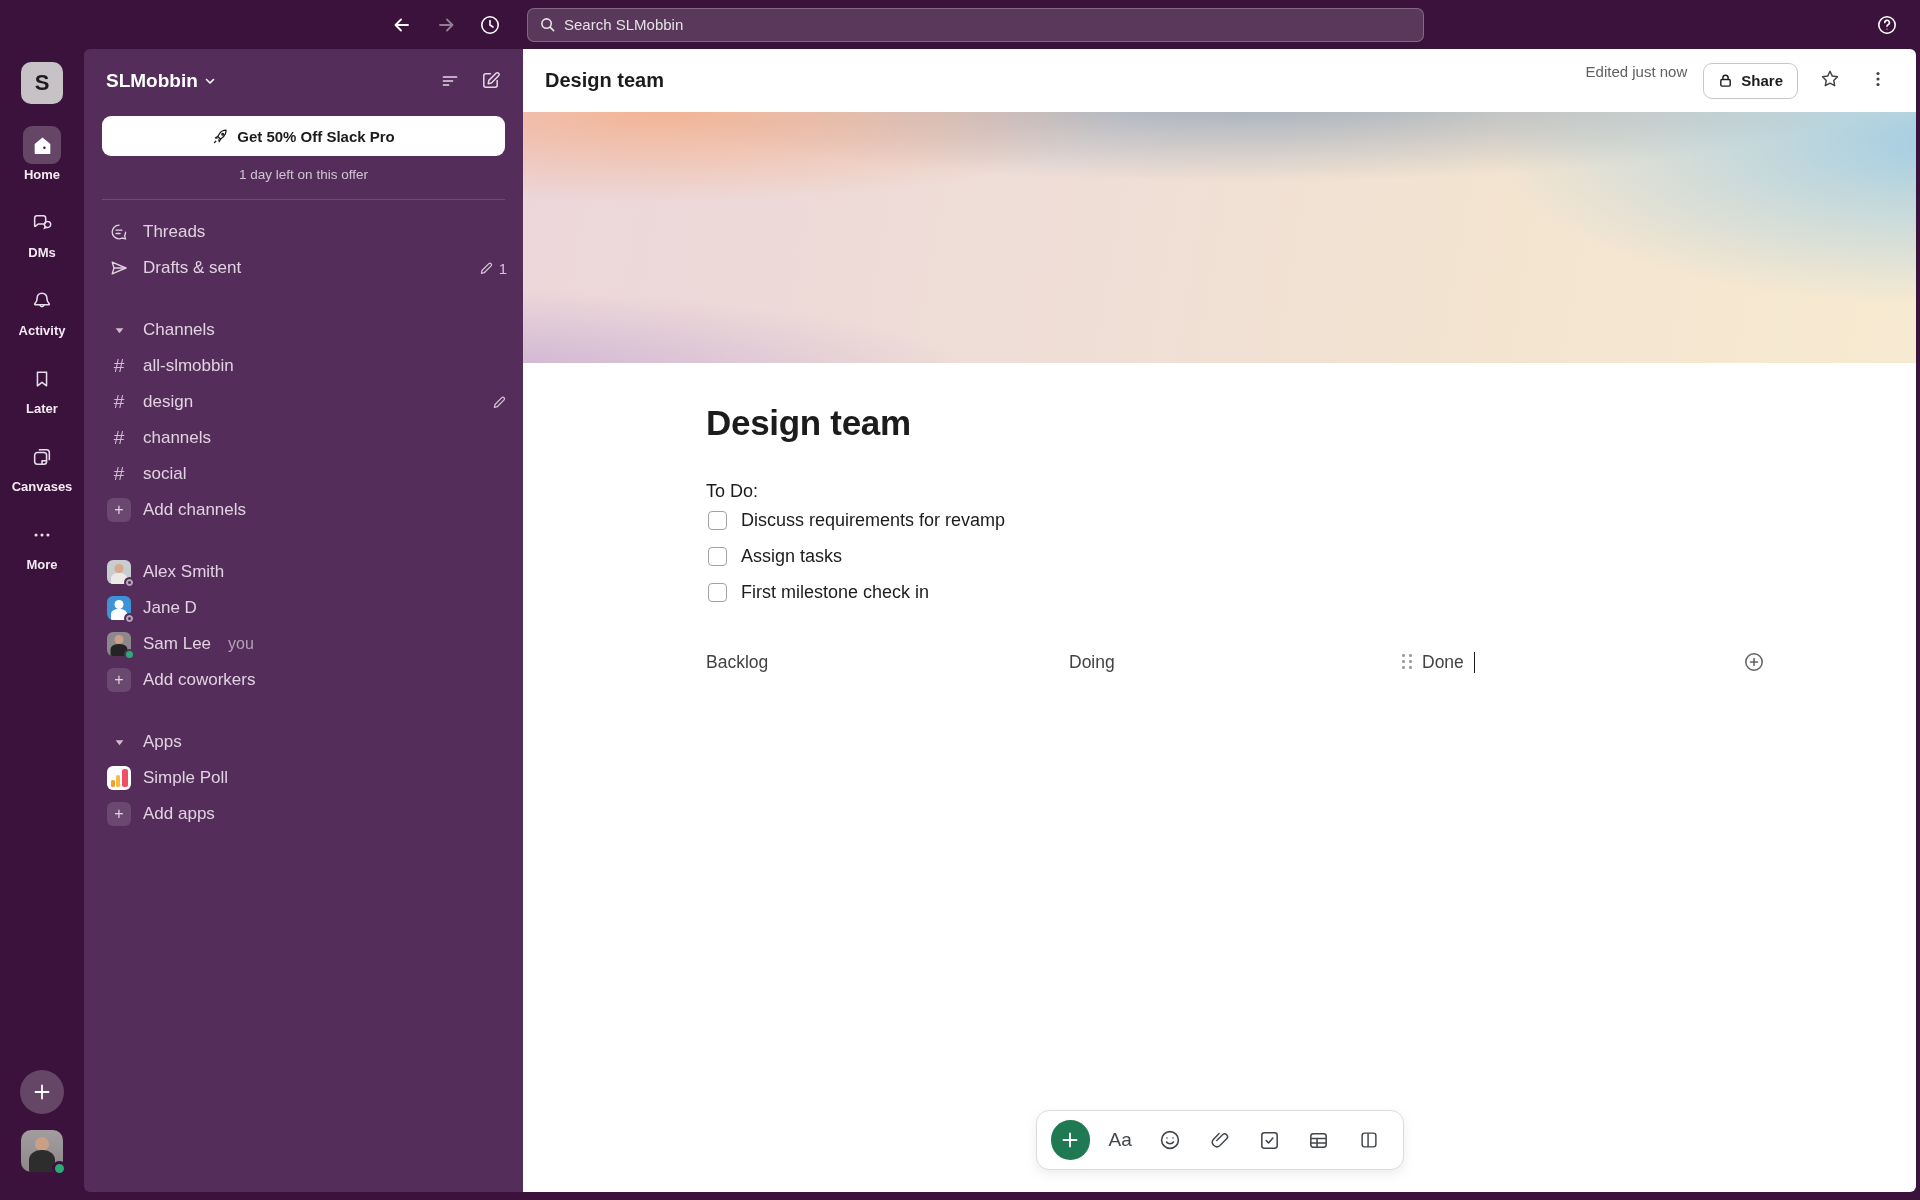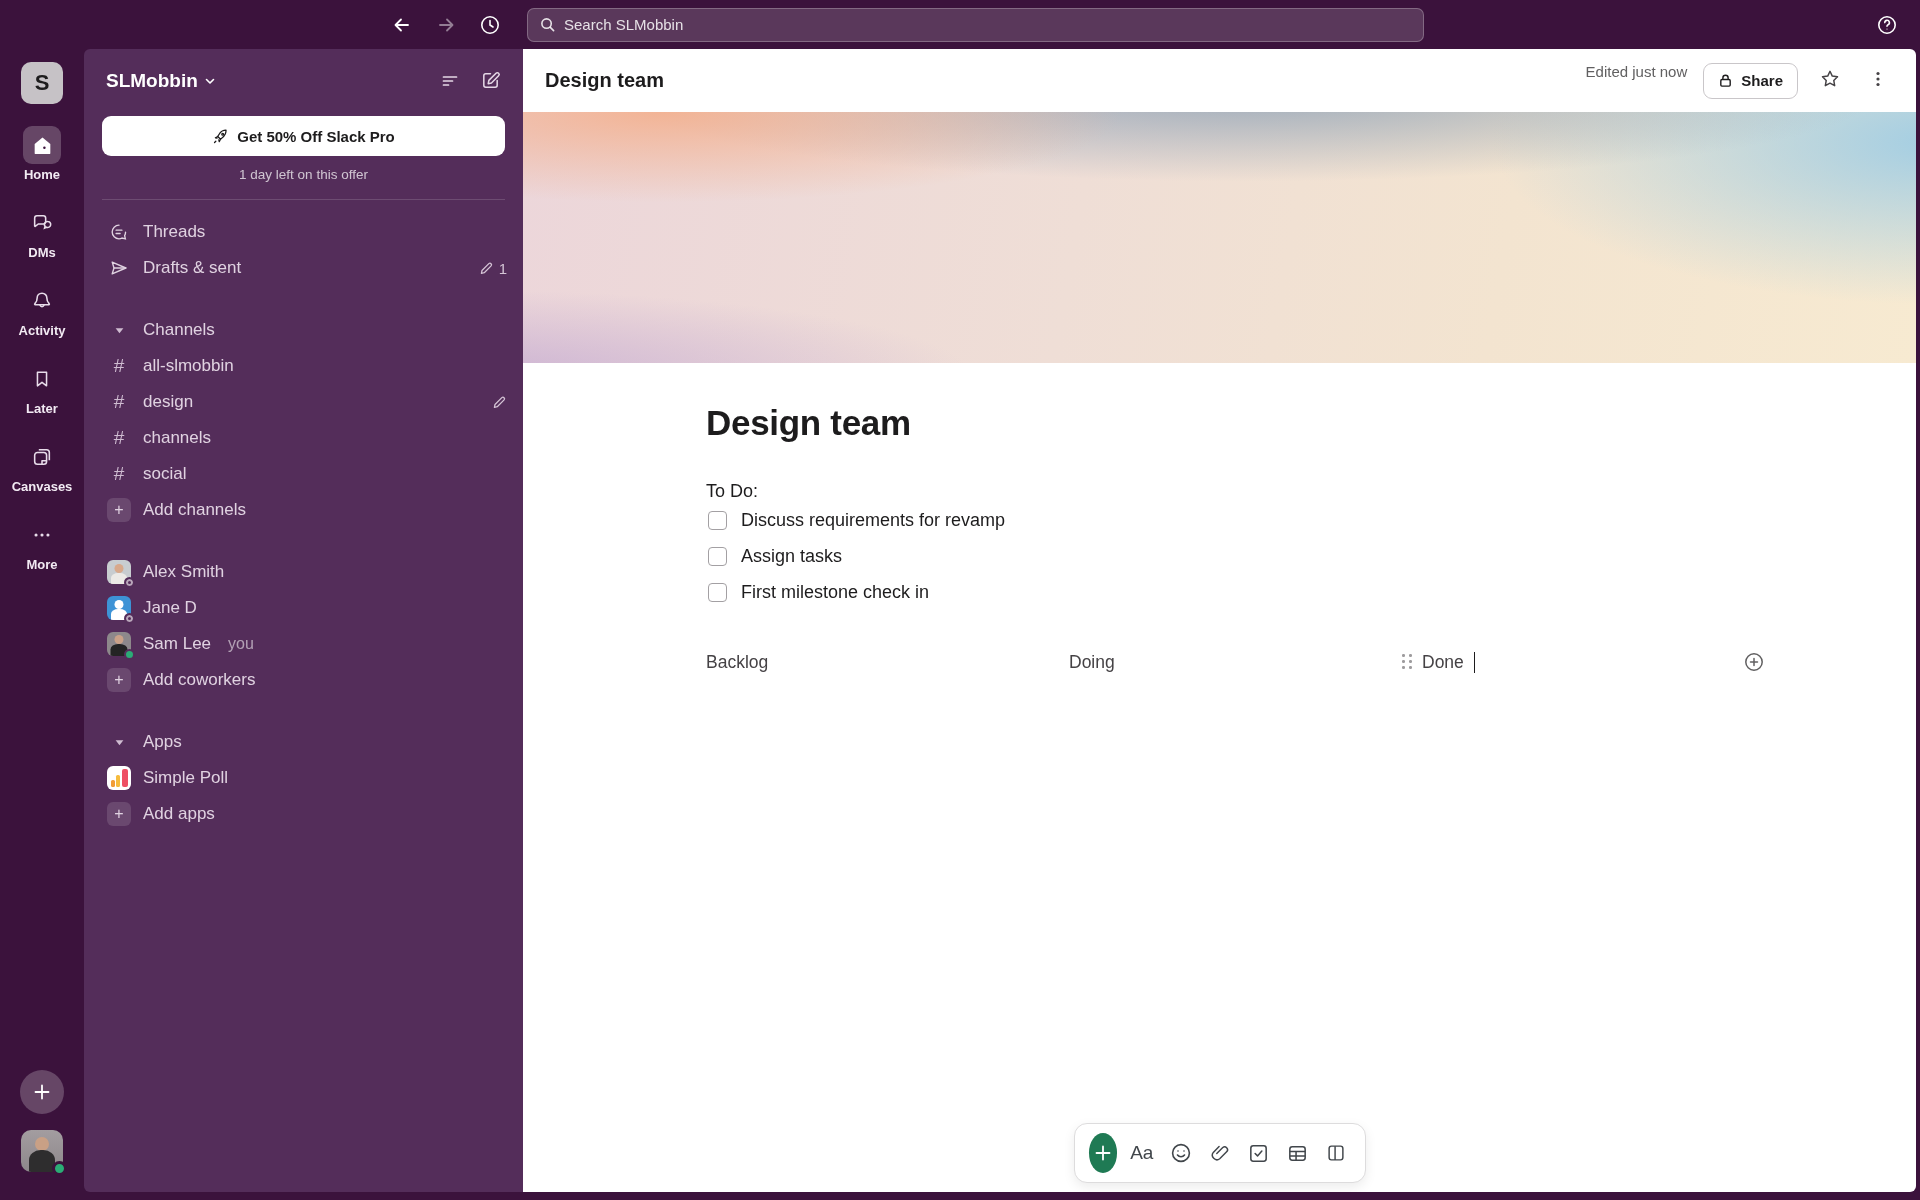--- a/index.html
+++ b/index.html
@@ -114,22 +114,22 @@
   .board-col { font-size:17.5px; color:#454245; }
   .col-backlog { width:363px; }
   .col-doing { width:333px; }
   .col-done { display:flex; align-items:center; gap:9px; }
   .drag-handle { display:grid; grid-template-columns:repeat(2,4px); grid-auto-rows:4px; gap:2px 3px; }
   .drag-handle i { width:2.5px; height:2.5px; border-radius:50%; background:#9e9c9e; }
   .caret { display:inline-block; width:1.5px; height:21px; background:#1d1c1d; margin-left:1px; vertical-align:middle; }
   .add-col { margin-left:auto; color:#616061; cursor:pointer; display:flex; }
 
   
-  .float-toolbar { position:absolute; left:50%; transform:translateX(-50%); bottom:9px;
-    width:292px; height:60px; background:#fff; border:1px solid #dddcdd; border-radius:13px;
+  .float-toolbar { position:absolute; left:50%; transform:translateX(-50%); bottom:22px;
+    width:368px; height:60px; background:#fff; border:1px solid #dddcdd; border-radius:13px;
     box-shadow:0 4px 12px rgba(0,0,0,0.08); display:flex; align-items:center; gap:10px; padding:17px 14px; }
   .tb-item { width:40px; height:40px; display:flex; align-items:center; justify-content:center; color:#41464b; cursor:pointer; border-radius:8px; }
   .tb-plus { width:40px; height:40px; border-radius:50%; background:#1f7a54; color:#fff; display:flex; align-items:center; justify-content:center; cursor:pointer; }
   .tb-aa { font-size:19px; color:#41464b; font-weight:normal; }
 
   svg { display:block; }
 </style>
 </head>
 <body>
 

